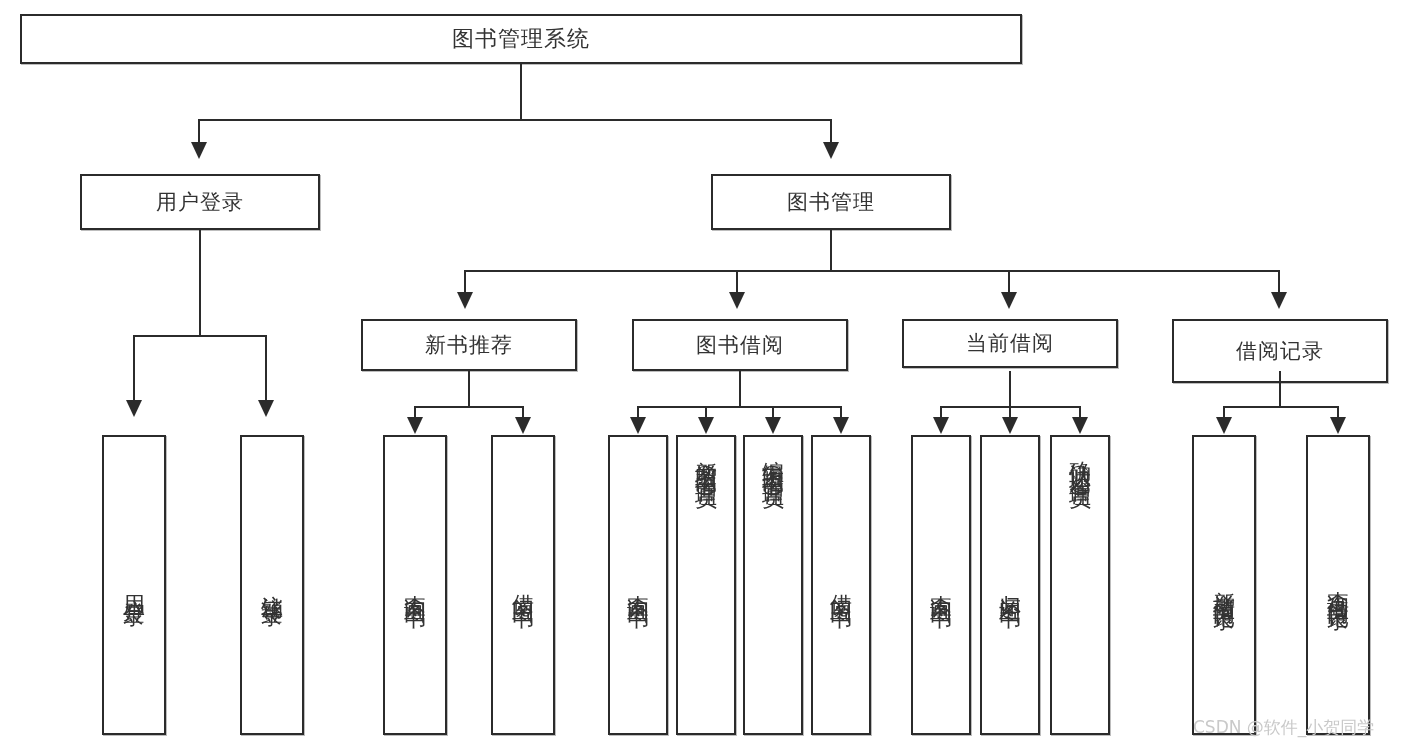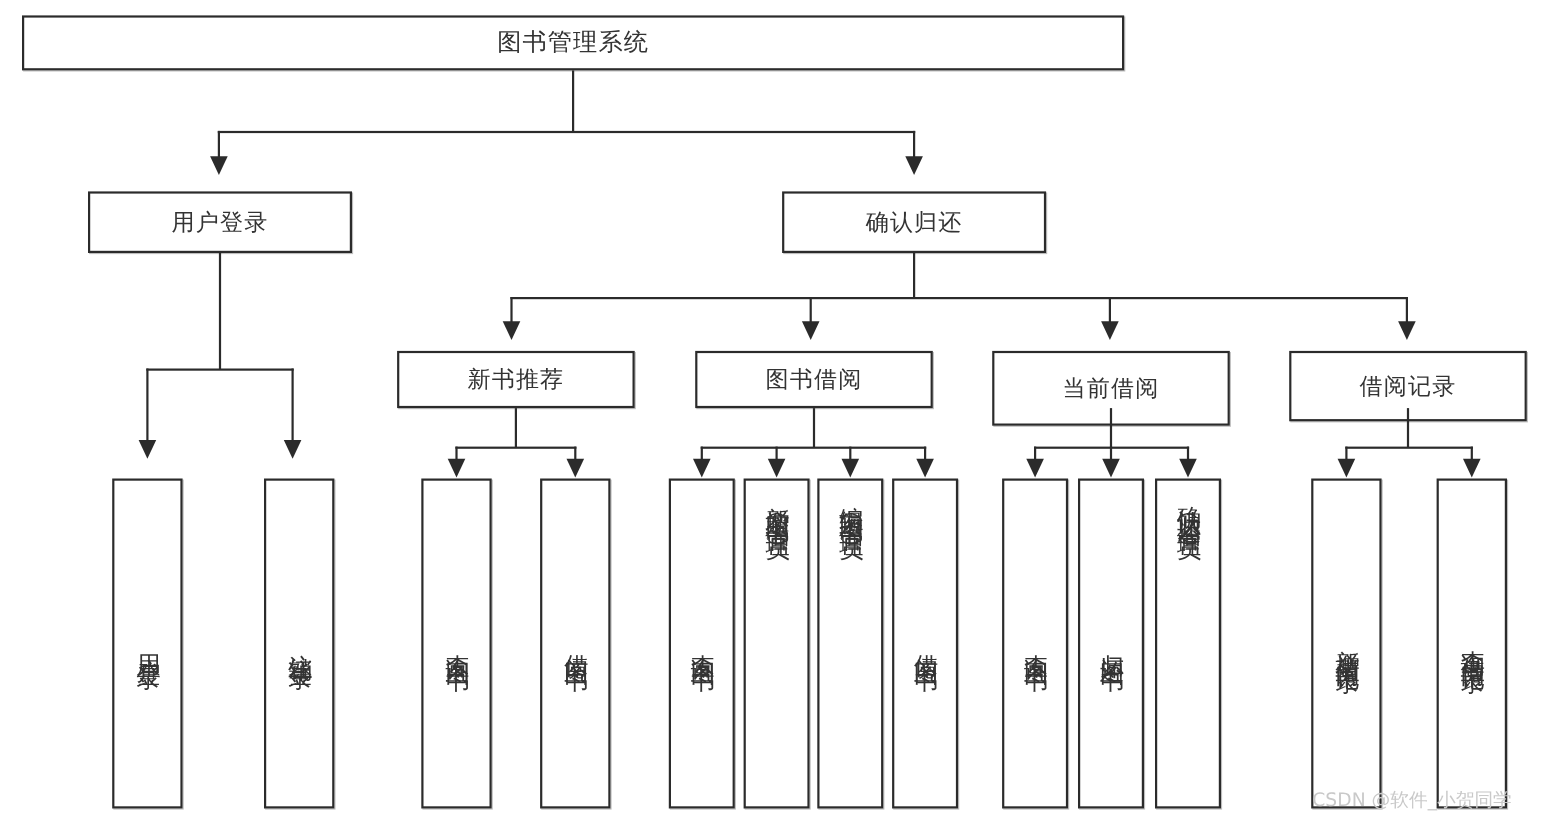--- a/index.html
+++ b/index.html
@@ -96,21 +96,21 @@
   <div class="vline" style="left:198px; top:119px; width:2px; height:26px;"></div>
   <div class="arrow" style="left:191px; top:142px;"></div>
   <div class="vline" style="left:830px; top:119px; width:2px; height:26px;"></div>
   <div class="arrow" style="left:823px; top:142px;"></div>
 
   <div class="node h" style="left:80px; top:174px; width:240px; height:56px;">
     <span class="label">用户登录</span>
   </div>
 
   <div class="node h" style="left:711px; top:174px; width:240px; height:56px;">
-    <span class="label">确认归还</span>
+    <span class="label">图书管理</span>
   </div>
 
   <div class="vline" style="left:199px; top:230px; width:2px; height:106px;"></div>
   <div class="hline" style="left:133px; top:335px; width:134px; height:2px;"></div>
   <div class="vline" style="left:133px; top:335px; width:2px; height:68px;"></div>
   <div class="arrow" style="left:126px; top:400px;"></div>
   <div class="vline" style="left:265px; top:335px; width:2px; height:68px;"></div>
   <div class="arrow" style="left:258px; top:400px;"></div>
 
   <div class="vline" style="left:830px; top:230px; width:2px; height:41px;"></div>
@@ -127,21 +127,21 @@
 
   <div class="vline" style="left:1278px; top:270px; width:2px; height:25px;"></div>
   <div class="arrow" style="left:1271px; top:292px;"></div>
 
   <div class="node h" style="left:632px; top:319px; width:216px; height:52px;">
     <span class="label">图书借阅</span>
   </div>
   <div class="node h" style="left:361px; top:319px; width:216px; height:52px;">
     <span class="label">新书推荐</span>
   </div>
-  <div class="node h" style="left:902px; top:319px; width:216px; height:68px;">
+  <div class="node h" style="left:902px; top:319px; width:216px; height:49px;">
     <span class="label">当前借阅</span>
   </div>
   <div class="node h" style="left:1172px; top:319px; width:216px; height:64px;">
     <span class="label">借阅记录</span>
   </div>
 
   <div class="vline" style="left:468px; top:371px; width:2px; height:36px;"></div>
   <div class="hline" style="left:414px; top:406px; width:110px; height:2px;"></div>
   <div class="vline" style="left:414px; top:406px; width:2px; height:14px;"></div>
   <div class="arrow" style="left:407px; top:417px;"></div>

